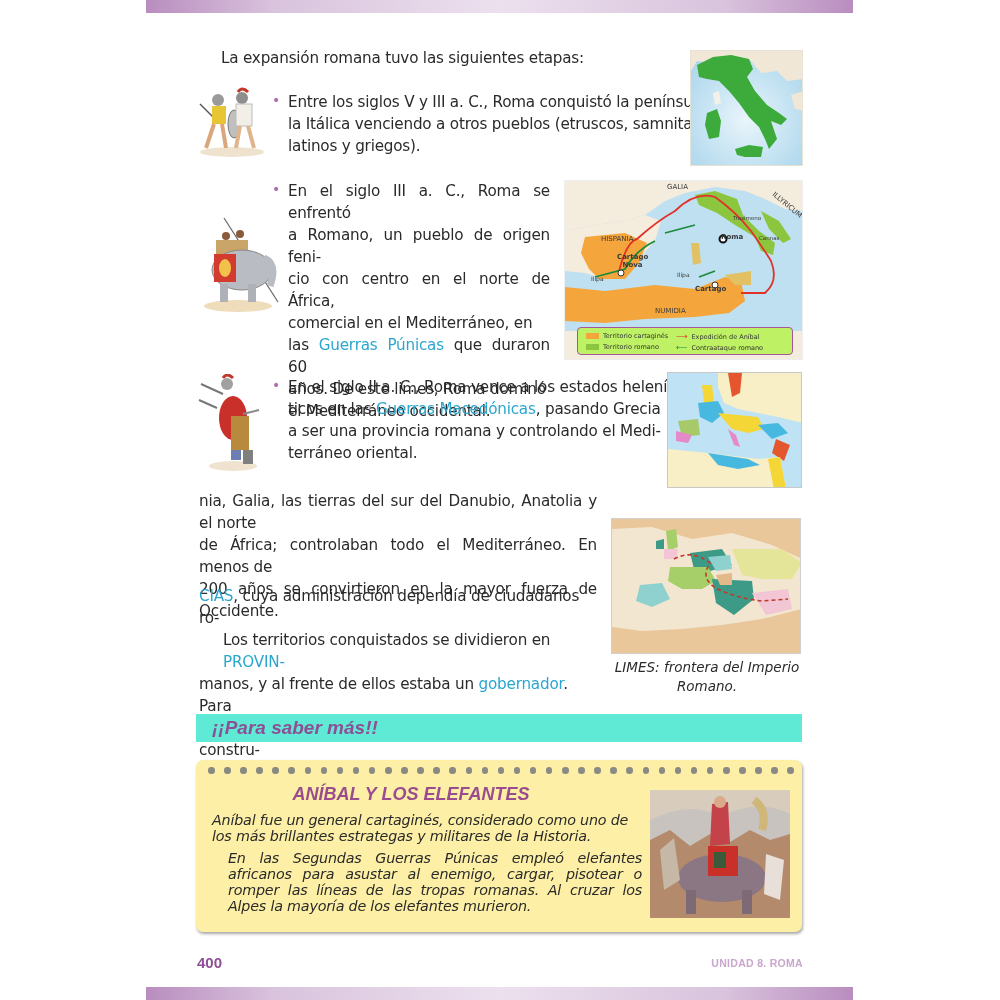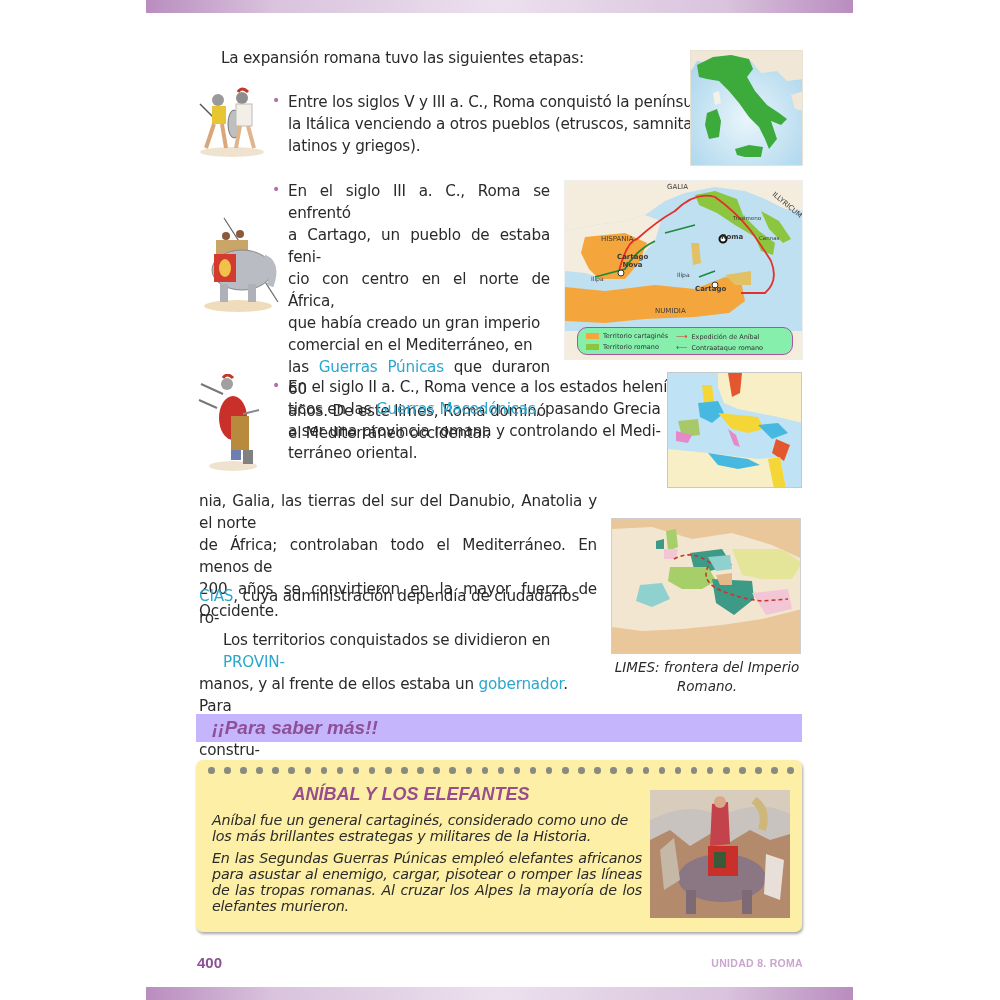--- a/index.html
+++ b/index.html
@@ -18,40 +18,40 @@
 
   .intro { left: 221px; top: 47px; }
 
   .img { position: absolute; overflow: hidden; }
 
   
   .map-italy { left: 690px; top: 50px; width: 113px; height: 116px; background: radial-gradient(circle at 50% 60%, #e9f5fb 0%, #b7dcef 70%, #a6d2ea 100%); border: 1px solid #e8e2d4; }
 
   
   .map-punic { left: 564px; top: 180px; width: 239px; height: 180px; background: #bfe0f1; border: 1px solid #eee; }
-  .map-legend { position: absolute; left: 12px; top: 146px; width: 216px; height: 28px; background: #86efac; border: 1.5px solid #a6569d; border-radius: 10px; font-size: 6.5px; color: #333; }
+  .map-legend { position: absolute; left: 12px; top: 146px; width: 216px; height: 28px; background: #bef264; border: 1.5px solid #a6569d; border-radius: 4px; font-size: 6.5px; color: #333; }
   .lg-row { position: absolute; display: flex; align-items: center; gap: 4px; white-space: nowrap; }
   .sw { width: 13px; height: 6px; display: inline-block; }
   .map-label { position: absolute; font-size: 7px; color: #3a3a3a; font-weight: bold; white-space: nowrap; }
 
   .map-hellen { left: 667px; top: 372px; width: 135px; height: 116px; background: #bfe3f4; border: 1px solid #c8c8c8; }
   .map-limes { left: 611px; top: 518px; width: 190px; height: 136px; background: #f1e4c8; border: 1px solid #cfcfcf; }
   .caption { position: absolute; left: 612px; top: 658px; width: 190px; text-align: center; font-size: 13.5px; line-height: 19px; font-style: italic; color: #2a2a2a; }
 
   .figure { position: absolute; }
 
-  .sec-head { position: absolute; left: 196px; top: 714px; width: 606px; height: 28px; background: #c4b5fd; }
+  .sec-head { position: absolute; left: 196px; top: 714px; width: 606px; height: 28px; background: #5eead4; }
   .sec-head span { position: absolute; left: 16px; top: 3px; font-size: 19px; font-weight: bold; font-style: italic; color: #8d4f95; font-family: "Liberation Sans", sans-serif; }
 
   .note { position: absolute; left: 196px; top: 760px; width: 606px; height: 172px; background: #fdf0a6; border-radius: 7px; box-shadow: 1px 2px 3px rgba(0,0,0,0.35); font-style: italic; }
   .dots { position: absolute; left: 12px; top: 7px; right: 8px; height: 8px; display: flex; justify-content: space-between; }
   .dots i { width: 6.5px; height: 6.5px; border-radius: 50%; background: #8a8a84; display: block; }
   .note-title { position: absolute; left: 0; width: 430px; top: 24px; text-align: center; font-size: 18px; font-weight: bold; color: #9a4d8e; font-family: "Liberation Sans", sans-serif; }
   .note-body { position: absolute; left: 16px; top: 52px; width: 430px; font-size: 14.3px; line-height: 16px; color: #2a2a2a; letter-spacing: -0.2px; }
-  .note-body p + p { margin-top: 6px; }
+  .note-body p + p { margin-top: 6px; margin-left: 16px; }
   .painting { position: absolute; left: 454px; top: 30px; width: 140px; height: 128px; background: linear-gradient(180deg, #ddd3c5 0%, #cdb89d 30%, #b9886c 60%, #a27a6a 100%); }
 
   .page-num { position: absolute; left: 197px; top: 954px; font-size: 15px; font-weight: bold; color: #8d4f95; font-family: "Liberation Sans", sans-serif; }
   .unit { position: absolute; right: 197px; top: 957px; font-size: 10.5px; font-weight: bold; color: #c9a6cd; letter-spacing: 0.3px; font-family: "Liberation Sans", sans-serif; }
 </style>
 </head>
 <body>
 
 <div class="band top"></div>
 
@@ -99,23 +99,22 @@
     <path d="M66 44 Q80 50 72 72" stroke="#b9bcc2" stroke-width="7" fill="none"></path>
     <rect x="16" y="40" width="22" height="28" fill="#d43b2f"></rect>
     <ellipse cx="27" cy="54" rx="6" ry="9" fill="#f0c24a"></ellipse>
     <rect x="22" y="70" width="8" height="18" fill="#aeb1b7"></rect>
     <rect x="50" y="70" width="8" height="18" fill="#aeb1b7"></rect>
   </svg>
 </div>
 <span class="bullet" style="left:272px; top:181px;">•</span>
 <div class="txt" style="left:288px; top:180px; width:262px; text-align:justify;">
   <p>En el siglo III a. C., Roma se enfrentó</p>
-  <p>a Cartago, un pueblo de estaba feni-</p>
+  <p>a Romano, un pueblo de origen feni-</p>
   <p>cio con centro en el norte de África,</p>
-  <p>que había creado un gran imperio</p>
   <p>comercial en el Mediterráneo, en</p>
   <p><span>las </span><span class="hl">Guerras Púnicas</span><span> que duraron 60</span></p>
   <p>años. De este limes, Roma dominó</p>
   <p>el Mediterráneo occidental.</p>
 </div>
 
 <div class="img map-punic">
   <svg width="239" height="180" viewBox="0 0 239 180" style="position:absolute;left:0;top:0;">
     <path d="M0 0 H239 V30 L220 28 L200 18 L180 10 L150 6 L120 12 L100 20 L80 34 L60 40 L30 44 L0 50 Z" fill="#f4ecdd"></path>
     <path d="M0 50 L30 44 L60 40 L80 34 L96 40 L90 60 L72 80 L60 96 L40 98 L20 92 L0 90 Z" fill="#f4ecdd"></path>

